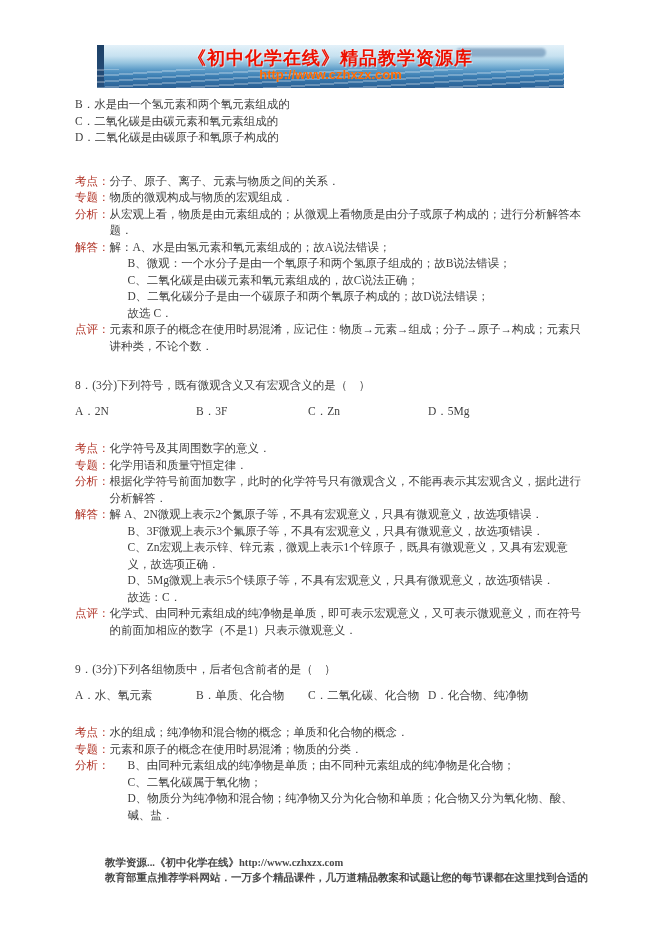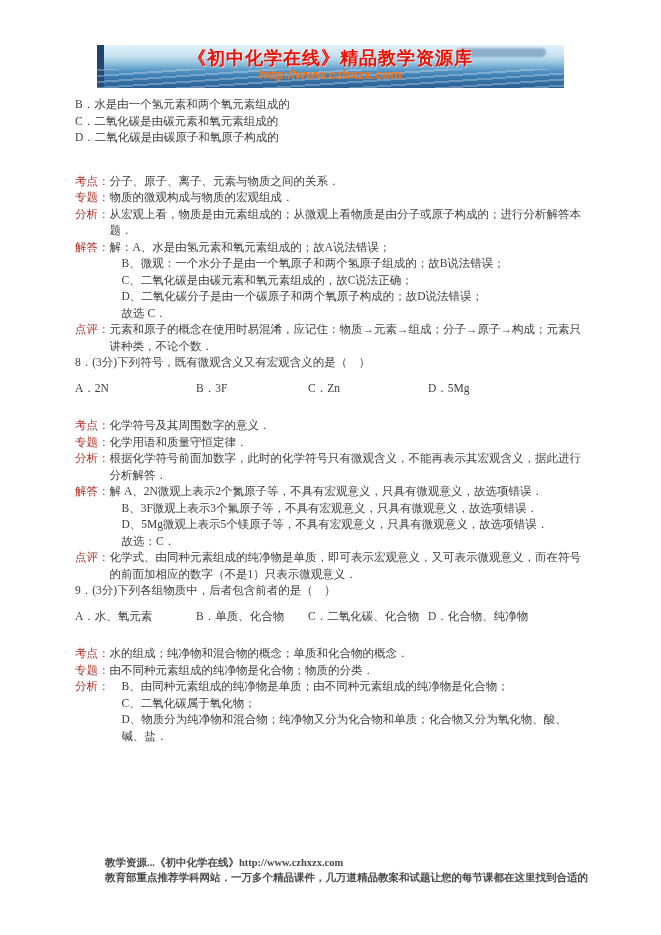--- a/index.html
+++ b/index.html
@@ -44,23 +44,23 @@
   
   .content { padding:0 75px; font-size:11.5px; line-height:16.5px; }
   .top-options { margin-top:8px; }
   .line { white-space:normal; }
 
   .qa { margin-top:21px; }
   .qa7 { margin-top:27px; }
   .row { display:flex; align-items:flex-start; }
   .lbl { flex:0 0 auto; color:#b03326; white-space:nowrap; }
   .val { flex:1 1 auto; min-width:0; }
-  .sub { margin-left:12px; }
+  .sub { margin-left:18px; }
 
-  .q-title { }
+  .q-title { margin-top:23px; }
   .opts { display:flex; margin-top:2px; }
   .opt  { flex:0 0 auto; white-space:nowrap;margin-top:7px; }
   .opt1 { width:121px; }
   .opt2 { width:112px; }
   .opt3 { width:120px; }
 
   
   .footer {
     position:absolute; left:105px; right:60px; bottom:50px;
     font-size:10.5px; line-height:15px; font-weight:bold; color:#4a4a4a;
@@ -136,20 +136,21 @@
       </div>
       <div class="row">
         <span class="lbl">分析：</span>
         <span class="val">根据化学符号前面加数字，此时的化学符号只有微观含义，不能再表示其宏观含义，据此进行分析解答．</span>
       </div>
       <div class="row">
         <span class="lbl">解答：</span>
         <div class="val">
           <div class="line">解 A、2N微观上表示2个氮原子等，不具有宏观意义，只具有微观意义，故选项错误．</div>
           <div class="line sub">B、3F微观上表示3个氟原子等，不具有宏观意义，只具有微观意义，故选项错误．</div>
+          <div class="line sub">C、Zn宏观上表示锌、锌元素，微观上表示1个锌原子，既具有微观意义，又具有宏观意义，故选项正确．</div>
           <div class="line sub">D、5Mg微观上表示5个镁原子等，不具有宏观意义，只具有微观意义，故选项错误．</div>
           <div class="line sub">故选：C．</div>
         </div>
       </div>
       <div class="row">
         <span class="lbl">点评：</span>
         <span class="val">化学式、由同种元素组成的纯净物是单质，即可表示宏观意义，又可表示微观意义，而在符号的前面加相应的数字（不是1）只表示微观意义．</span>
       </div>
     </div>
 
@@ -161,21 +162,21 @@
       <span class="opt">D．化合物、纯净物</span>
     </div>
 
     <div class="qa">
       <div class="row">
         <span class="lbl">考点：</span>
         <span class="val">水的组成；纯净物和混合物的概念；单质和化合物的概念．</span>
       </div>
       <div class="row">
         <span class="lbl">专题：</span>
-        <span class="val">由不同种元素组成的纯净物是化合物；物质的分类．</span>
+        <span class="val">元素和原子的概念在使用时易混淆；物质的分类．</span>
       </div>
       <div class="row">
         <span class="lbl">分析：</span>
         <div class="val">
           <div class="line sub">B、由同种元素组成的纯净物是单质；由不同种元素组成的纯净物是化合物；</div>
           <div class="line sub">C、二氧化碳属于氧化物；</div>
           <div class="line sub">D、物质分为纯净物和混合物；纯净物又分为化合物和单质；化合物又分为氧化物、酸、碱、盐．</div>
         </div>
       </div>
     </div>

